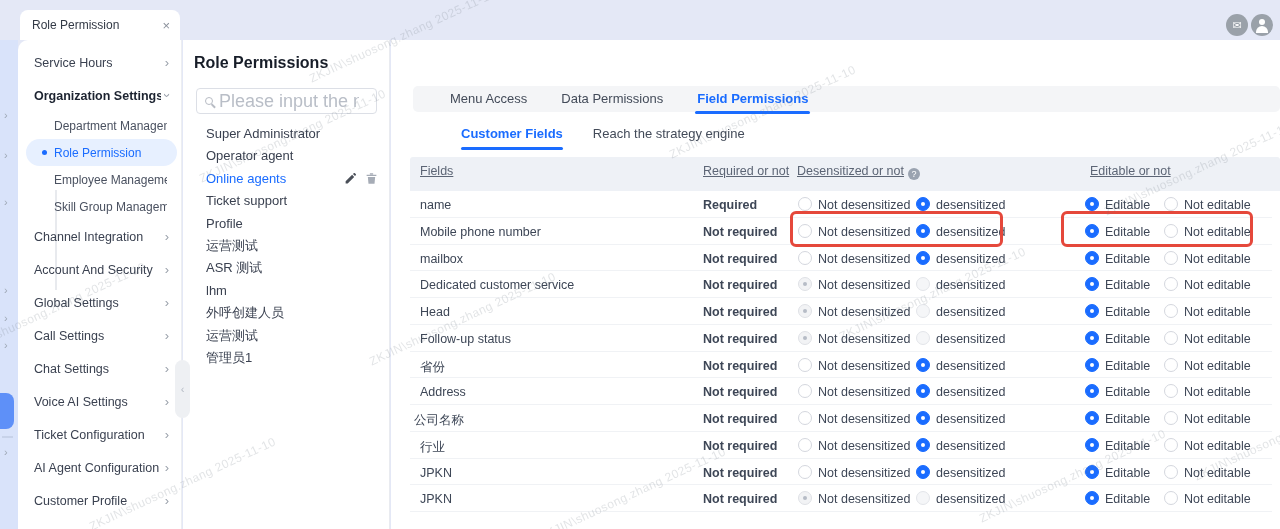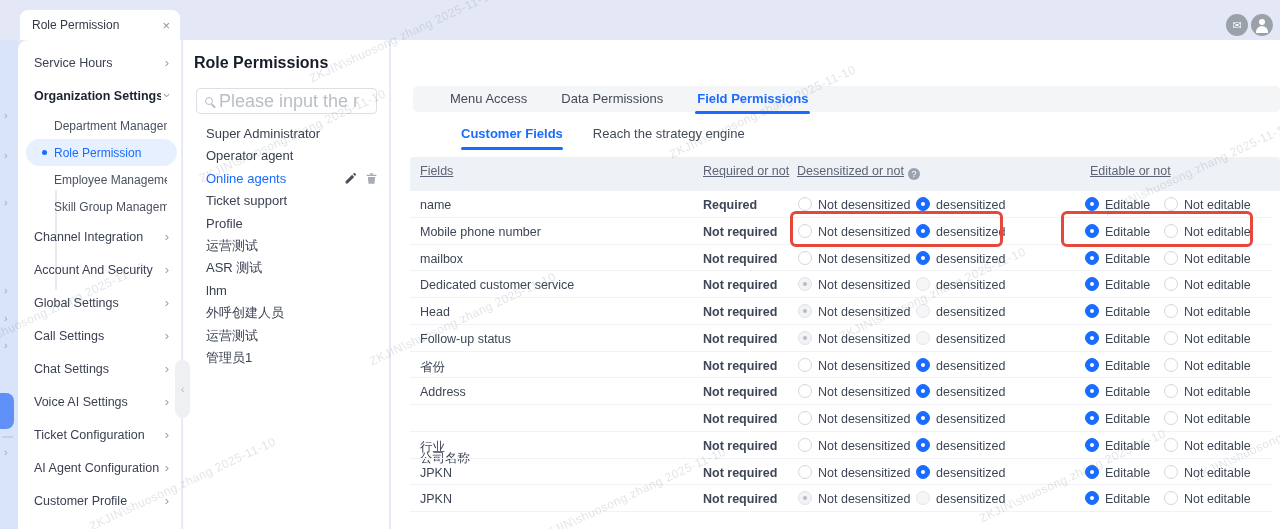--- a/index.html
+++ b/index.html
@@ -340,21 +340,21 @@
         <span class="rd" style="left: 388px;"></span>
         <span class="c" style="left: 408px;">Not desensitized</span>
         <span class="rd on" style="left: 506px;"></span>
         <span class="c" style="left: 526px;">desensitized</span>
         <span class="rd on" style="left: 675px;"></span>
         <span class="c" style="left: 695px;">Editable</span>
         <span class="rd" style="left: 754px;"></span>
         <span class="c" style="left: 774px;">Not editable</span>
       </div>
       <div class="trow">
-        <span class="c" style="left: 10px; margin-top: 38px;">公司名称</span>
+        <span class="c" style="left: 4px;">公司名称</span>
         <span class="c req" style="left: 293px;">Not required</span>
         <span class="rd" style="left: 388px;"></span>
         <span class="c" style="left: 408px;">Not desensitized</span>
         <span class="rd on" style="left: 506px;"></span>
         <span class="c" style="left: 526px;">desensitized</span>
         <span class="rd on" style="left: 675px;"></span>
         <span class="c" style="left: 695px;">Editable</span>
         <span class="rd" style="left: 754px;"></span>
         <span class="c" style="left: 774px;">Not editable</span>
       </div>

